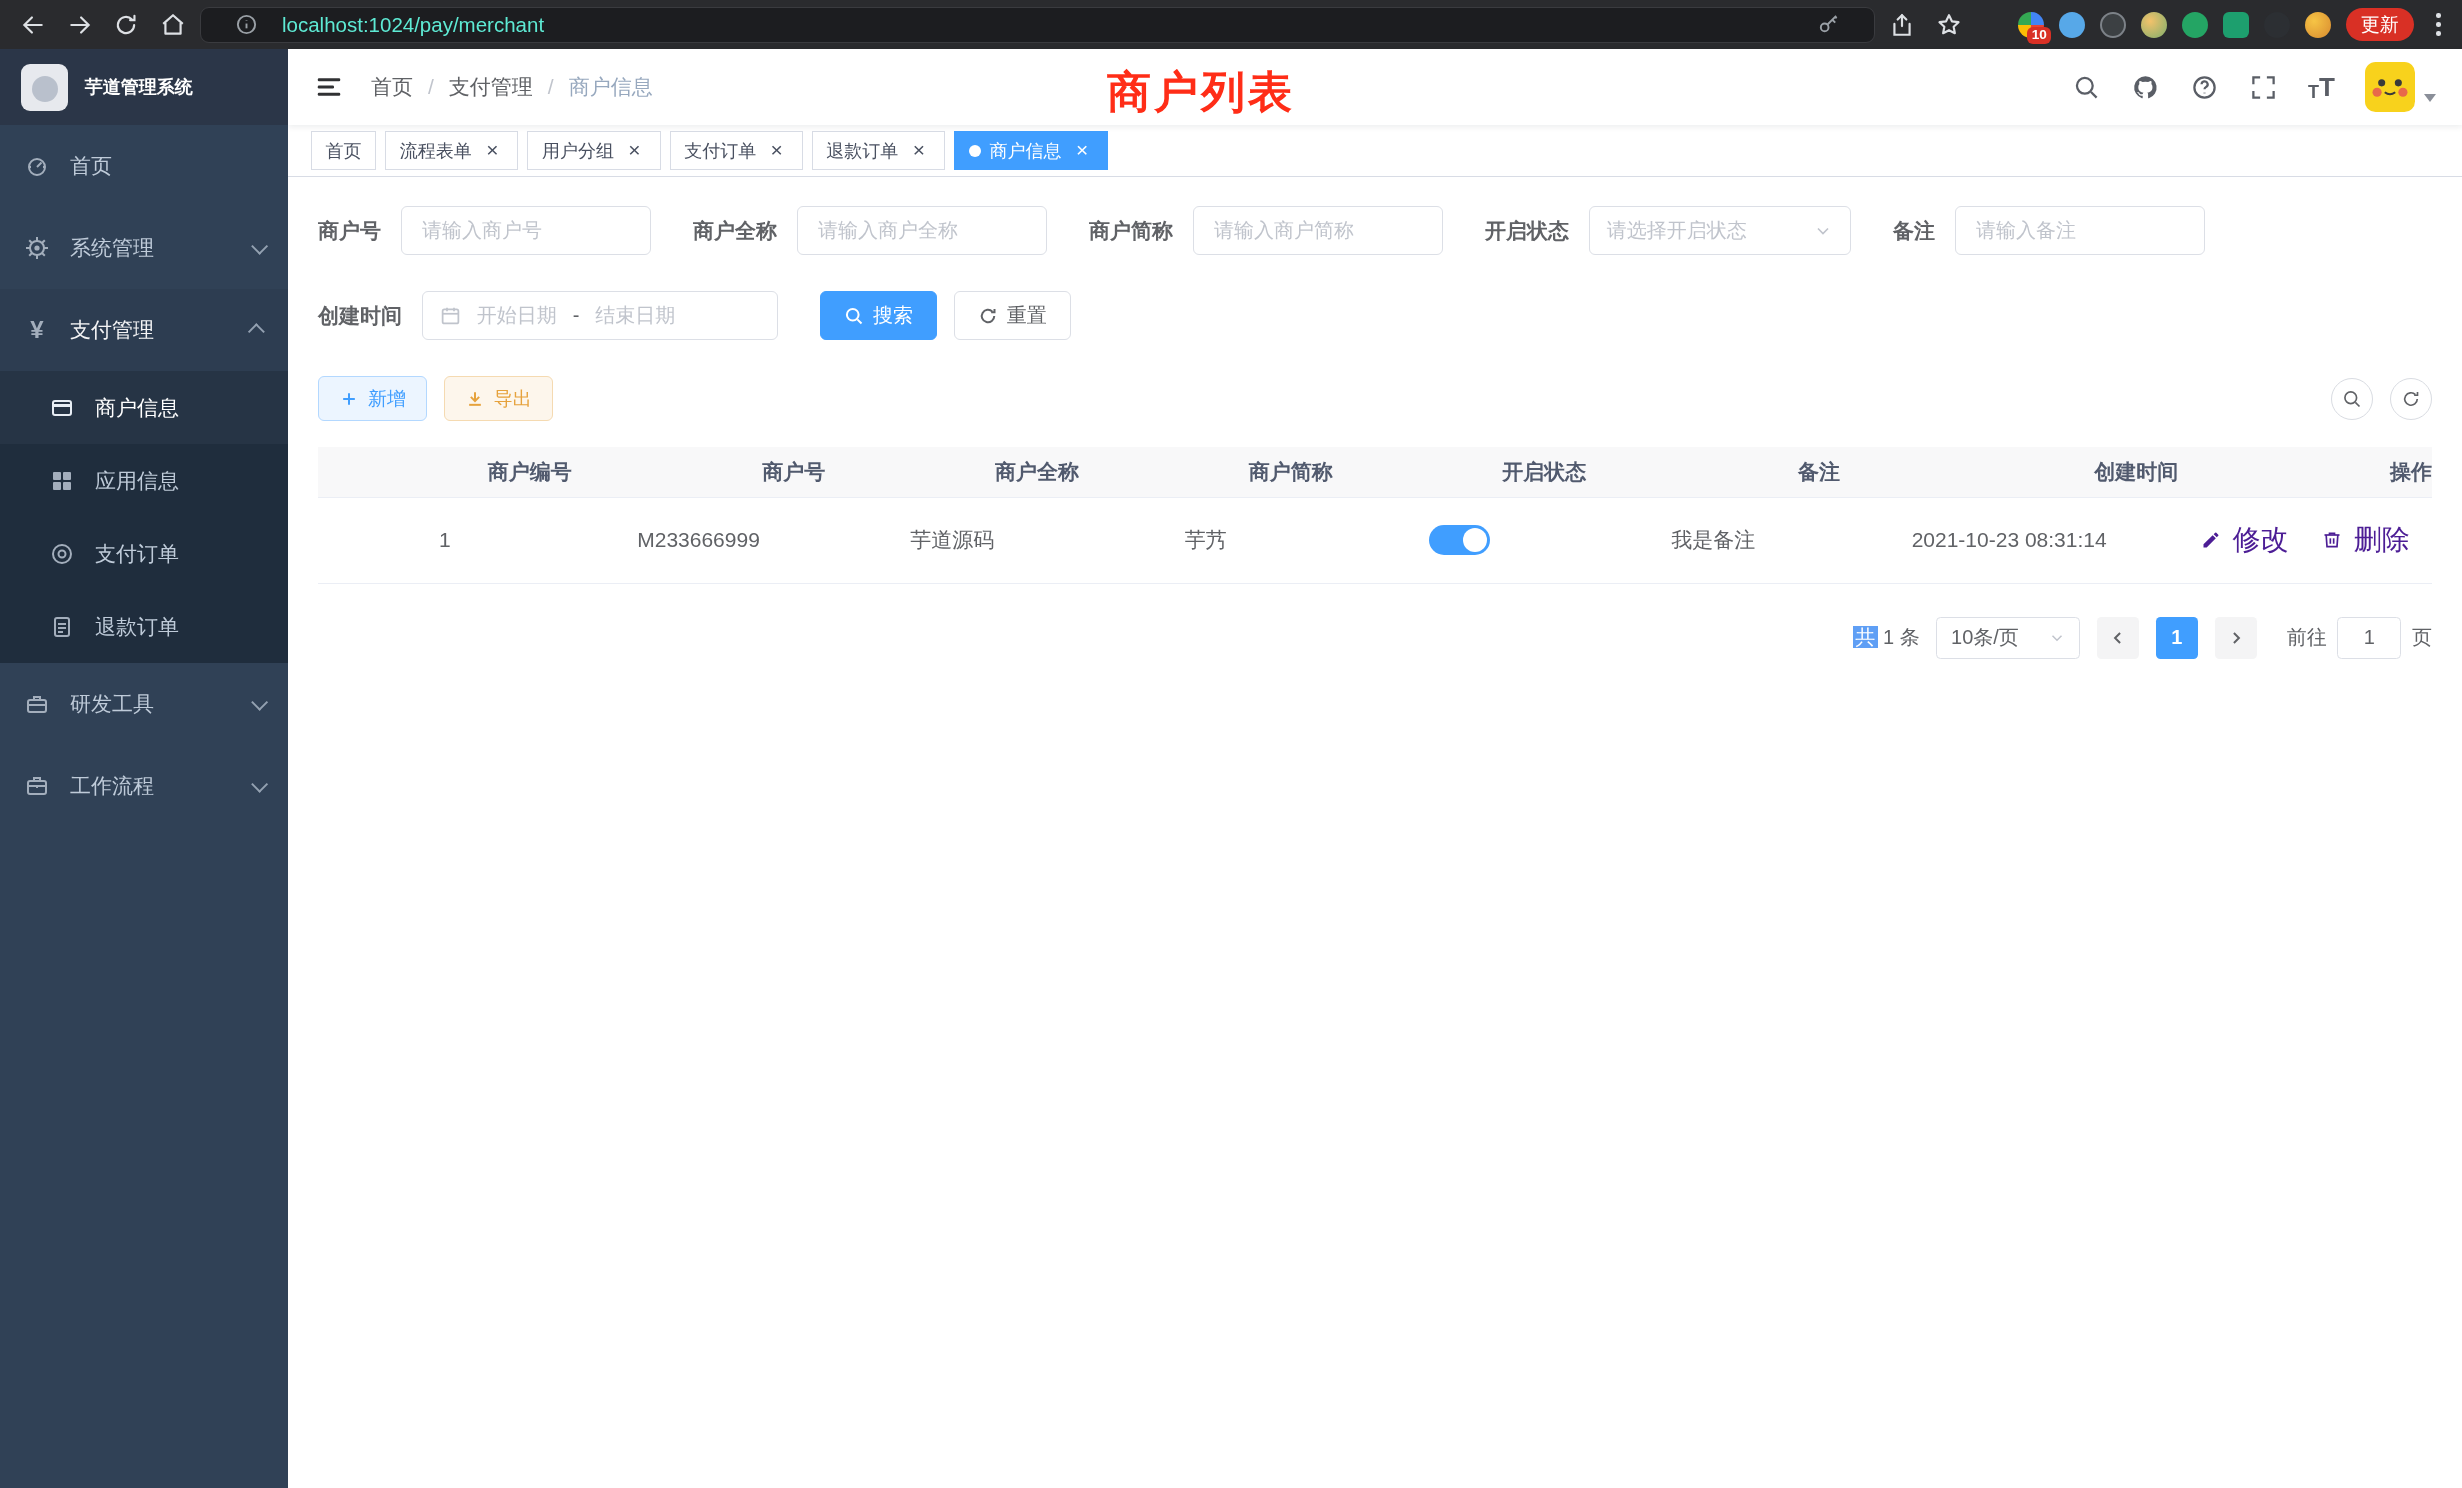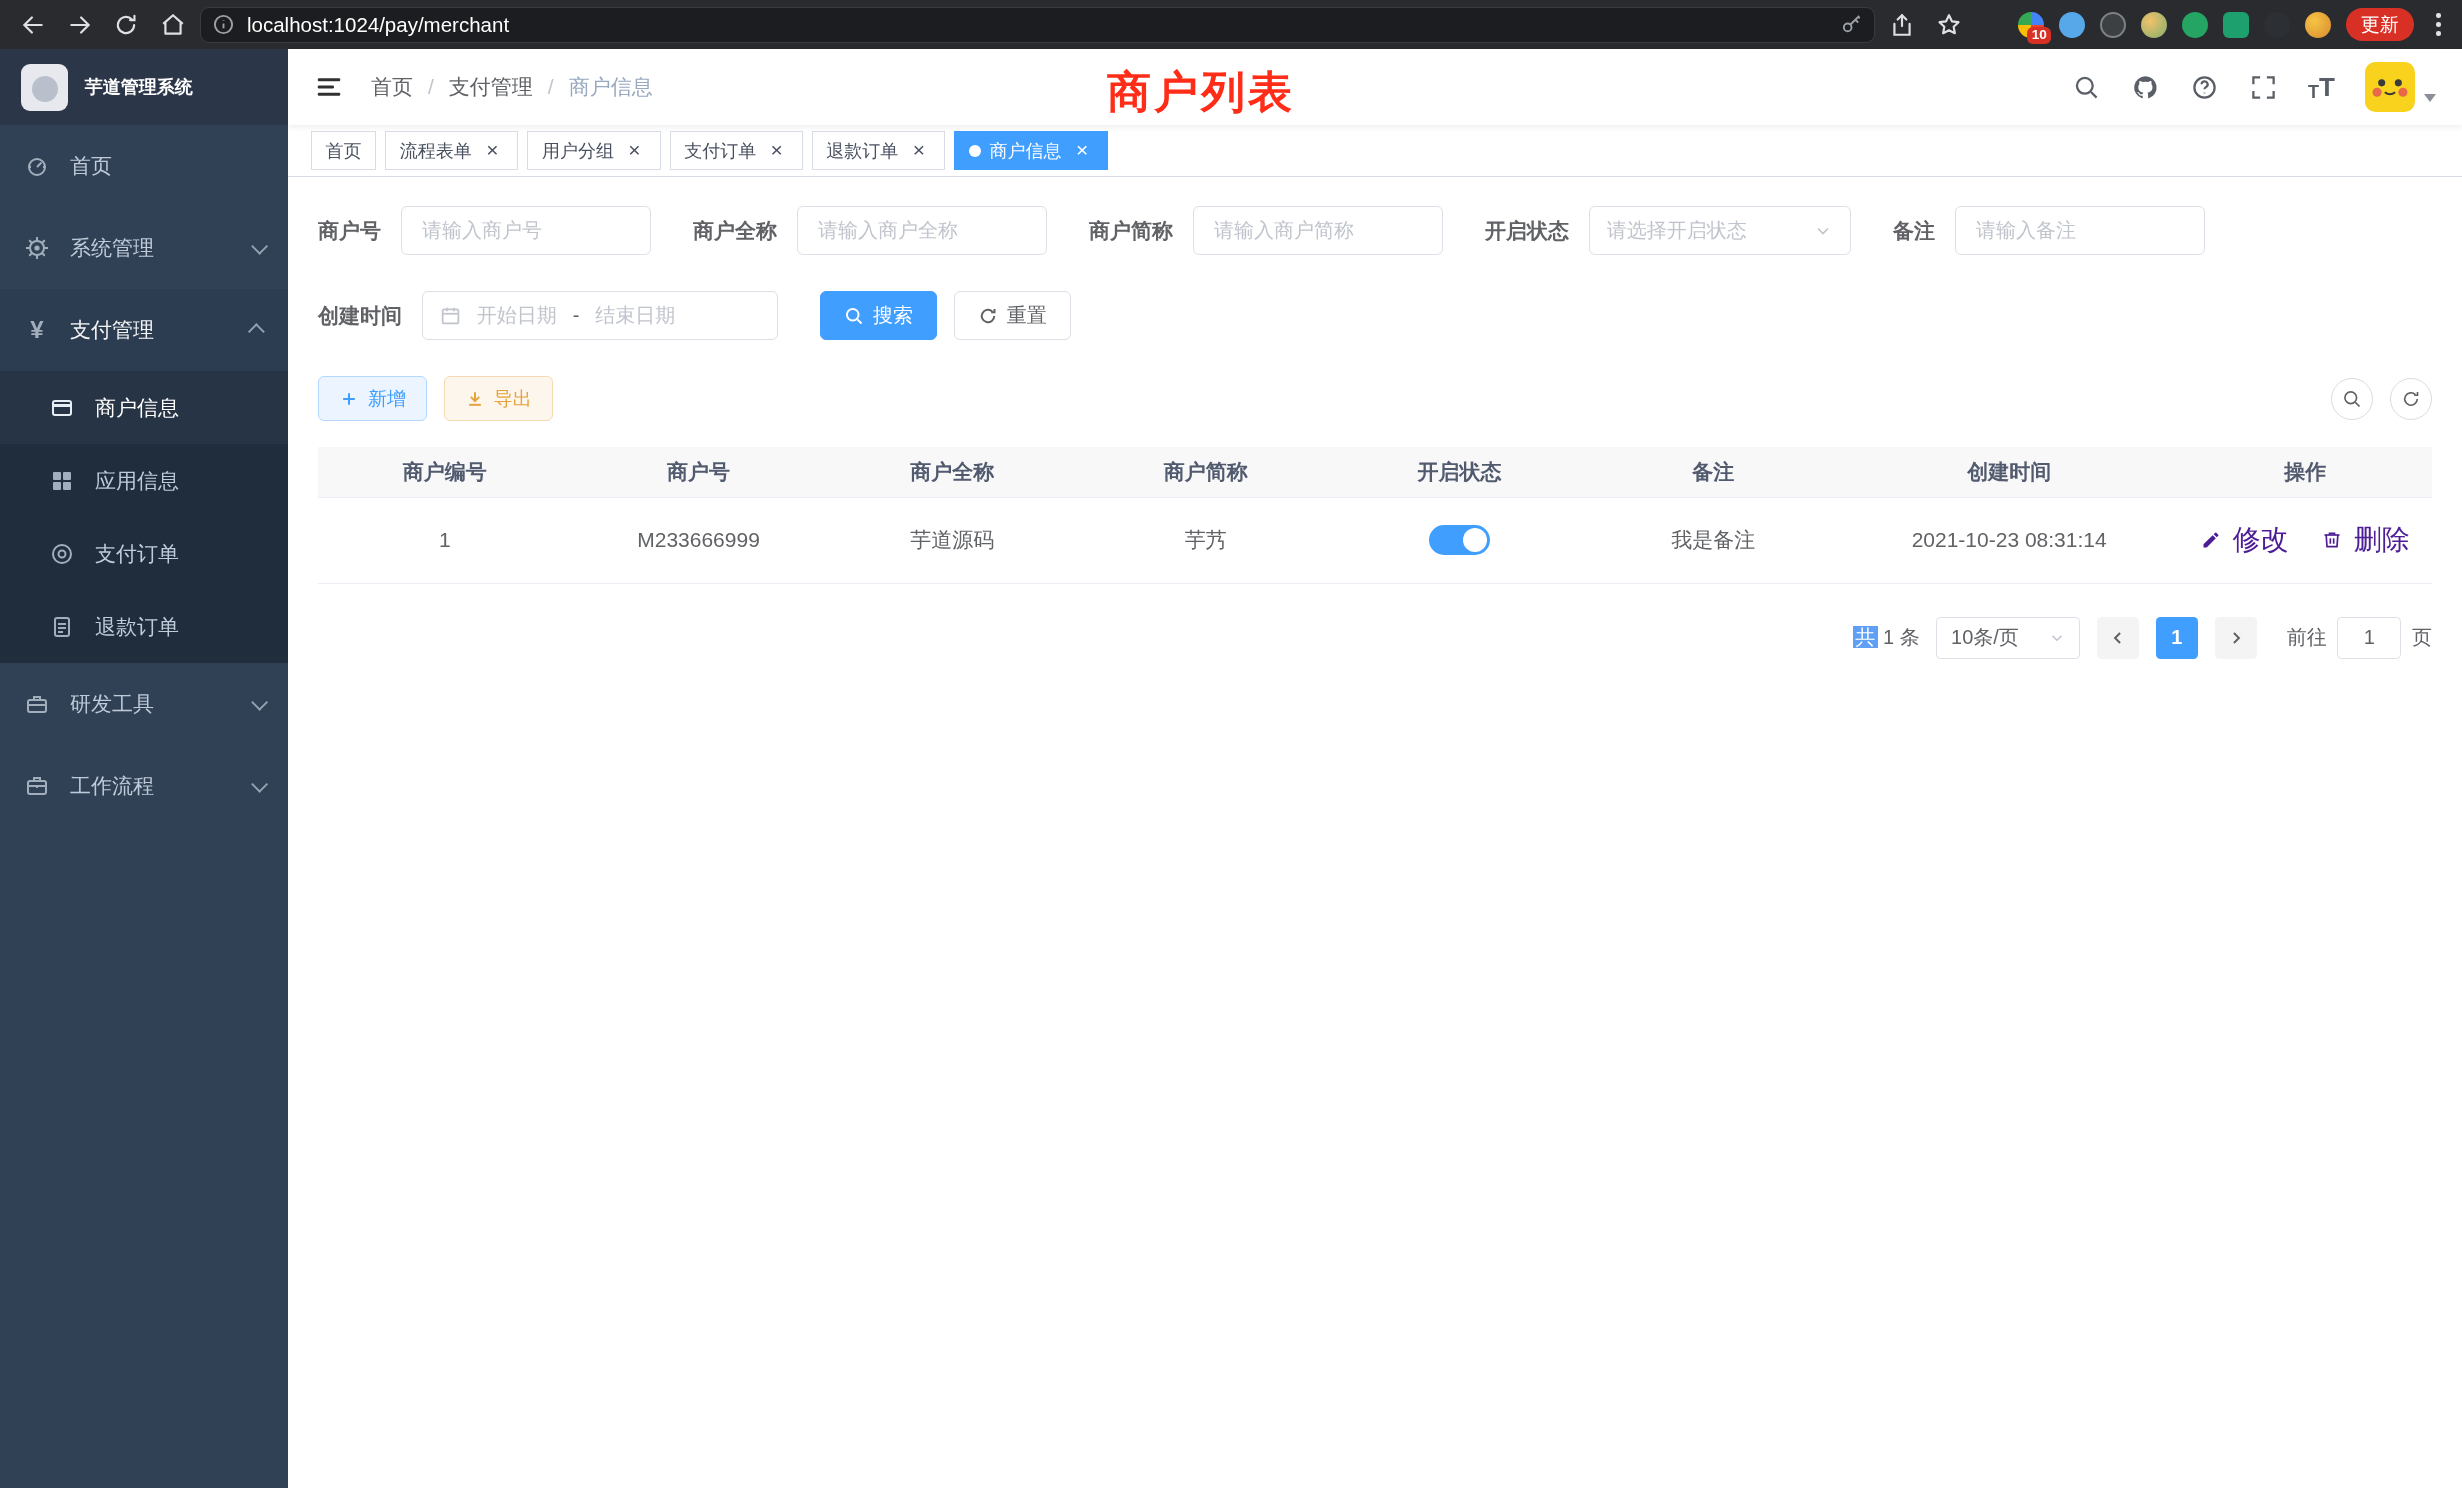--- a/index.html
+++ b/index.html
@@ -4,21 +4,21 @@
 <title>芋道管理系统</title>
 <style>
   *{box-sizing:border-box;margin:0;padding:0}
   html,body{width:2462px;height:1489px;overflow:hidden;background:#fff;
     font-family:"Liberation Sans","DejaVu Sans",sans-serif;}
 
   
   .chrome{height:49px;background:#2a2b2e;display:flex;align-items:center;padding:0 13.6px;gap:7.6px}
   .nav-ic{width:39px;height:39px;border-radius:50%;display:flex;align-items:center;justify-content:center;color:#dde0e4;flex:0 0 auto;cursor:pointer}
   .nav-ic svg{width:26px;height:26px}
-  .url-bar{flex:0 1 1675px;height:36px;background:#1c1d20;border:0.8px solid #3a3b3f;border-radius:9px;display:flex;align-items:center;gap:12px;padding:0 11px;color:#ffffff;font-size:20.5px;cursor:text}
+  .url-bar{flex:0 1 1675px;height:36px;background:#1c1d20;border:0.8px solid #3a3b3f;border-radius:9px;display:flex;align-items:center;gap:24px;padding:0 34px;color:#5eead4;font-size:20.5px;cursor:text}
   .url-bar svg{width:23px;height:23px;color:#9aa0a6;flex:0 0 auto}
   .url-bar .key{margin-left:auto}
   .chrome-right{margin-left:auto;display:flex;align-items:center;gap:15px;color:#d6d8db}
   .ext{width:26px;height:26px;border-radius:50%;position:relative;flex:0 0 auto;cursor:pointer}
   .ext.sq{border-radius:6px}
   .badge{position:absolute;right:-7.6px;bottom:-6px;background:#d93025;color:#fff;font-size:13.6px;line-height:16.7px;padding:0 4.5px;border-radius:6px;font-weight:bold}
   .update-chip{background:#d93025;color:#fff;font-size:19px;height:33px;display:flex;align-items:center;padding:0 15px;border-radius:16.7px;cursor:pointer}
   .kebab{display:flex;flex-direction:column;gap:4.5px;align-items:center;padding:0 7.6px;cursor:pointer}
   .kebab i{width:4.5px;height:4.5px;border-radius:50%;background:#dfe2e6;display:block}
 
@@ -85,21 +85,21 @@
 
   .toolbar{display:flex;align-items:center;margin-bottom:26px}
   .btn-sm{height:45px;font-size:19px;padding:0 20px;border-radius:6px}
   .plain-primary{background:#ecf5ff;border-color:#b3d8ff;color:#409eff}
   .plain-warning{background:#fdf6ec;border-color:#f5dab1;color:#e6a23c}
   .toolbar .spacer{flex:1}
   .circle-btn{width:42px;height:42px;border-radius:50%;border:0.8px solid #d9dce2;background:#fff;color:#606266;display:flex;align-items:center;justify-content:center;cursor:pointer;margin-left:16.7px}
   .circle-btn svg{width:20px;height:20px}
 
   table{width:100%;border-collapse:collapse;table-layout:fixed}
-  thead th{background:#f8f8f9;color:#515a6e;font-size:21px;font-weight:700;height:50px;text-align:center;border-bottom:0.8px solid #ebeef5}
+  thead th{background:#f8f8f9;color:#515a6e;font-size:21px;font-weight:700;height:50px;text-align:right;border-bottom:0.8px solid #ebeef5}
   tbody td{height:86px;text-align:center;font-size:21px;color:#606266;border-bottom:0.8px solid #ebeef5}
   .toggle{display:inline-block;width:61px;height:30px;border-radius:15px;background:#409eff;position:relative;cursor:pointer;vertical-align:middle}
   .toggle::after{content:"";position:absolute;top:3px;right:3px;width:24px;height:24px;border-radius:50%;background:#fff}
   .oplink{display:inline-flex;align-items:center;gap:12px;color:#4c1d95;font-size:28px;cursor:pointer;margin:0 13.6px;white-space:nowrap}
   .oplink svg{width:20px;height:20px}
 
   .pagination{display:flex;align-items:center;justify-content:flex-end;gap:16.7px;margin-top:33px;font-size:20px;color:#606266}
   .total{white-space:nowrap}
   .total .hl{background:#5f9ff5;color:#fff;padding:0 2.3px}
   .psize{width:144px;height:42px;border:0.8px solid #dcdfe6;border-radius:4.5px;display:flex;align-items:center;justify-content:space-between;padding:0 13.6px;cursor:pointer;background:#fff}

